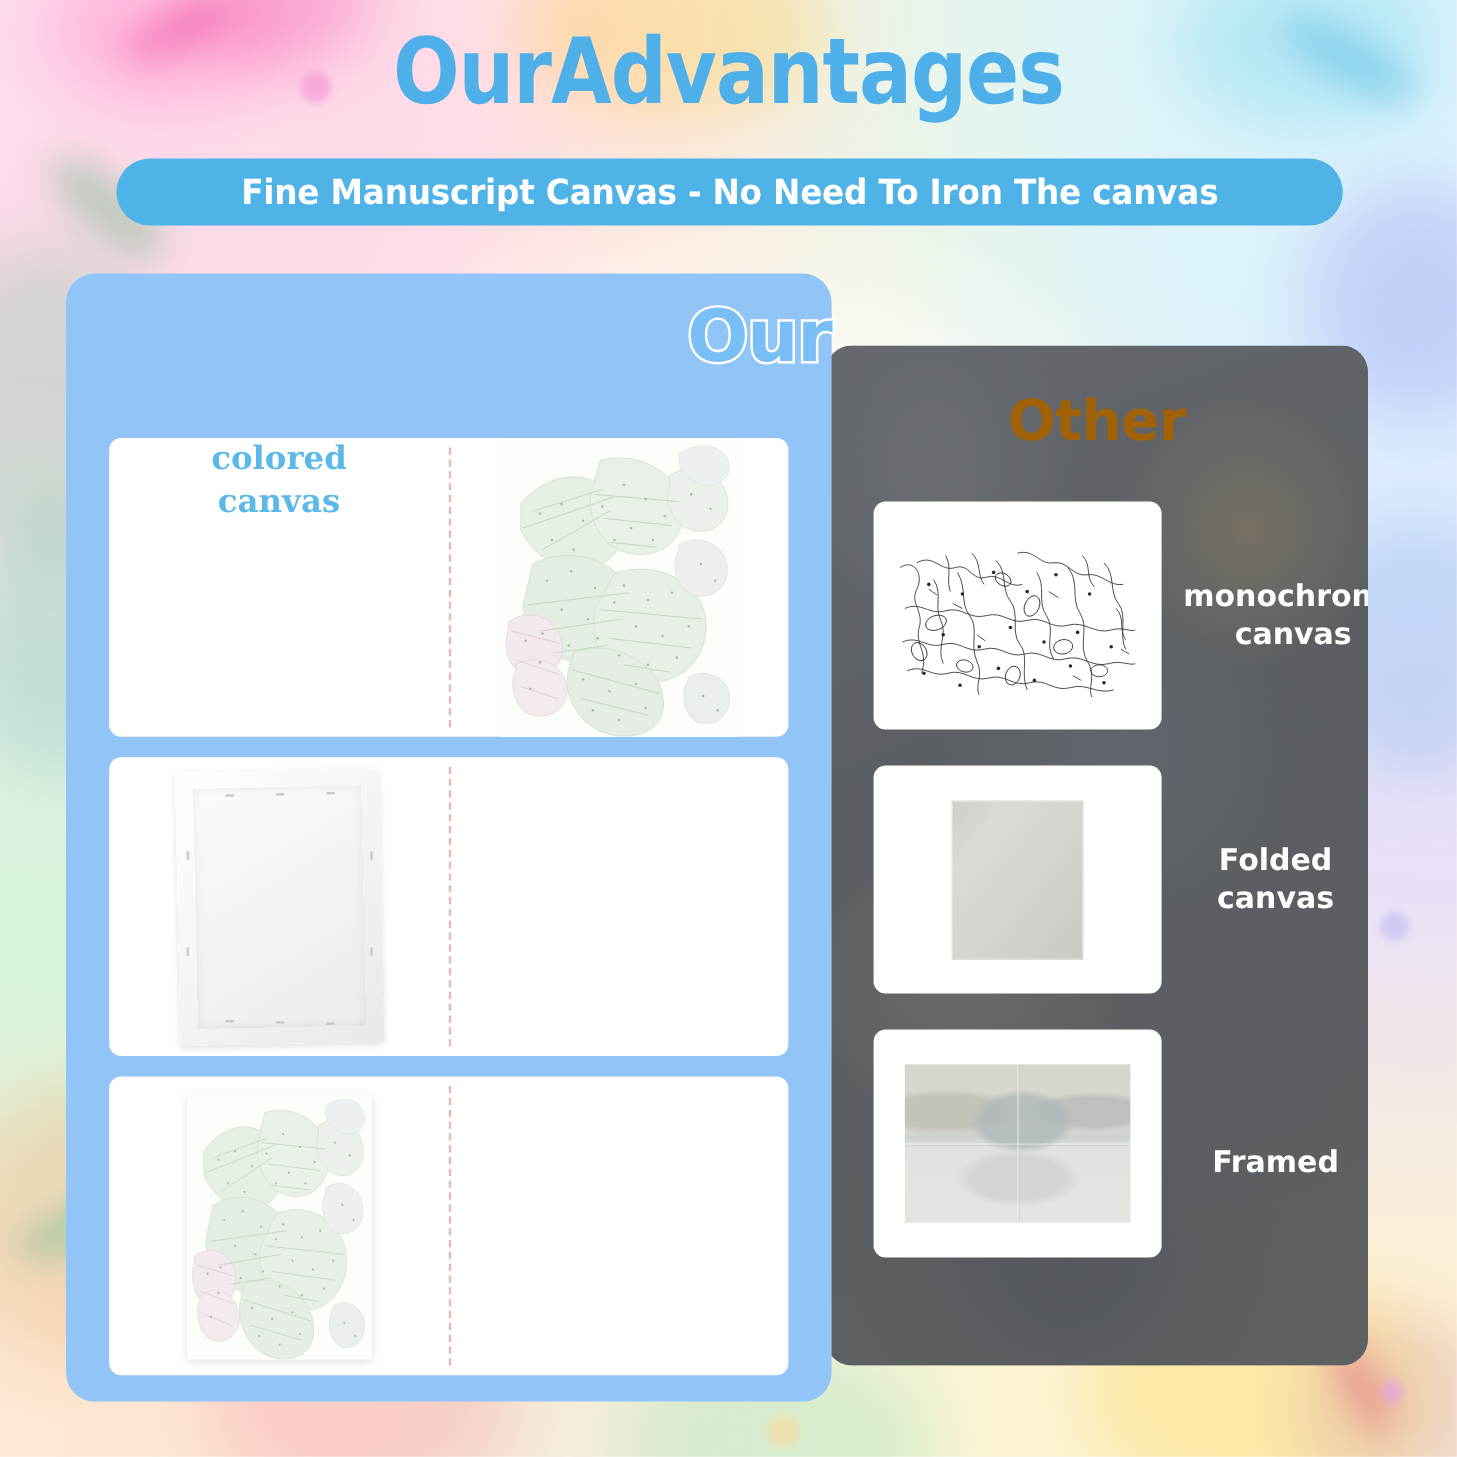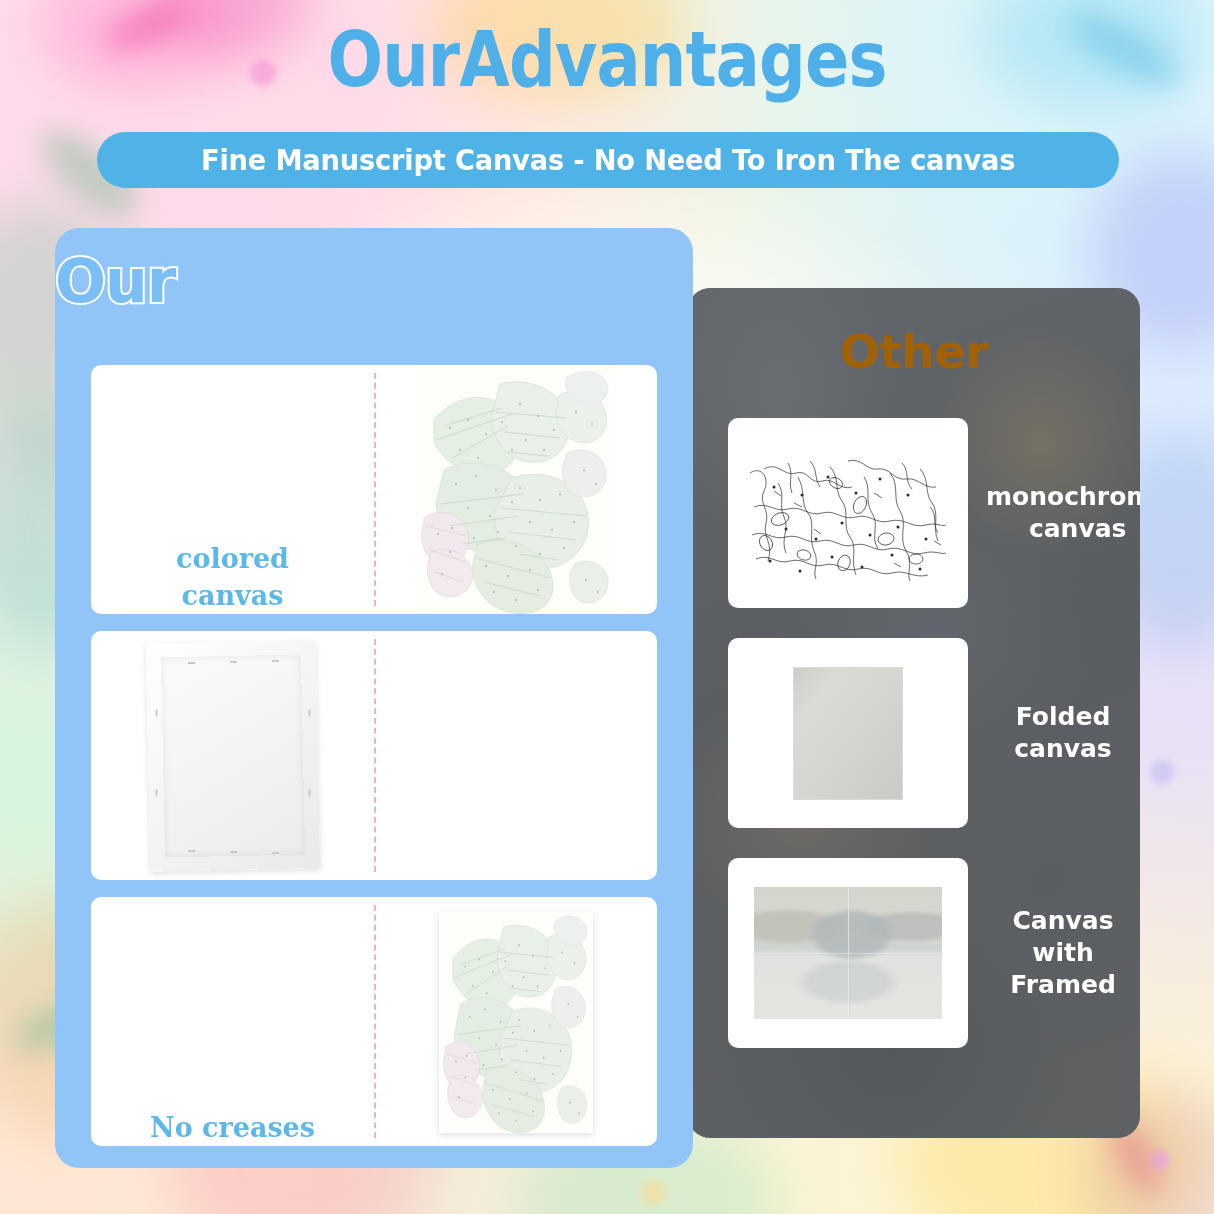--- a/index.html
+++ b/index.html
@@ -152,21 +152,21 @@
     height: 940px;
     background: #92C5F7;
     border-radius: 24px;
     z-index: 3;
   }
   .our-title {
     position: absolute;
     left: 0;
     top: 18px;
     width: 100%;
-    text-align: left;
+    text-align: right;
     font-family: "DejaVu Sans", sans-serif;
     font-weight: 700;
     font-size: 60px;
     letter-spacing: -1px;
     color: #79BEF5;
     -webkit-text-stroke: 4px #ffffff;
     paint-order: stroke fill;
   }
 
   
@@ -182,21 +182,21 @@
     height: 249px;
     background: #ffffff;
     border-radius: 10px;
     margin-bottom: 17px;
     display: flex;
     overflow: hidden;
   }
   .our-card .label-col {
     width: 50%;
     display: flex;
-    align-items: flex-end;
+    align-items: flex-start;
     justify-content: center;
     padding: 0 22px;
   }
   .our-card .label-col span {
     font-family: "DejaVu Serif", serif;
     font-weight: 700;
     font-size: 27px;
     line-height: 1.35;
     color: #5CB8E8;
     text-align: center;
@@ -423,21 +423,21 @@
           <div class="scene" style="background:
                  radial-gradient(ellipse 30% 26% at 52% 36%, rgba(176,184,186,.8) 0 60%, transparent 78%),
                  radial-gradient(ellipse 46% 18% at 18% 30%, rgba(186,186,176,.7) 0 55%, transparent 80%),
                  radial-gradient(ellipse 40% 16% at 84% 30%, rgba(178,182,180,.7) 0 55%, transparent 80%),
                  radial-gradient(ellipse 34% 22% at 50% 72%, rgba(196,202,202,.55) 0 60%, transparent 82%);"></div>
           <div class="foldv"></div>
           <div class="foldh"></div>
         </div>
       </div>
       <div class="other-label">
-        <span>Canvas with</span><br>
+        <br>
         <span>Framed</span>
       </div>
     </div>
 
   </div>
 </div>
 
 <div class="panel-our">
   <div class="our-title">Our</div>
 
@@ -544,23 +544,20 @@
           <div class="staple" style="left:124px;top:210px;"></div>
           <div class="staple" style="left:5px;top:70px;transform:rotate(90deg);"></div>
           <div class="staple" style="left:5px;top:150px;transform:rotate(90deg);"></div>
           <div class="staple" style="left:158px;top:70px;transform:rotate(90deg);"></div>
           <div class="staple" style="left:158px;top:150px;transform:rotate(90deg);"></div>
         </div>
       </div>
     </div>
 
     <div class="our-card">
-      <div class="label-col">
-        <span>No creases</span>
-      </div>
       <div class="divider"></div>
       <div class="img-col">
         <div class="monstera" style="width:154px;height:222px;box-shadow:0 2px 7px rgba(0,0,0,.13);">
           <svg viewBox="0 0 200 248" preserveAspectRatio="none" aria-hidden="true">
             <rect x="0" y="0" width="200" height="248" fill="#fdfdfa"></rect>
             <g opacity="0.9">
               <path d="M18 54 C40 26 78 24 96 48 C112 70 104 96 82 106 C58 116 28 98 18 76 Z" fill="#e4eee2" stroke="#cfe0cd" stroke-width="0.8"></path>
               <path d="M84 18 C112 10 146 24 152 52 C158 80 138 98 114 96 C90 94 74 72 76 48 Z" fill="#e7efe5" stroke="#cfe0cd" stroke-width="0.8"></path>
               <path d="M28 104 C58 88 98 100 110 128 C122 156 102 184 74 186 C46 188 22 166 20 138 Z" fill="#e2ece0" stroke="#cde0cb" stroke-width="0.8"></path>
               <path d="M96 112 C130 100 168 118 172 150 C176 182 150 206 120 202 C90 198 74 170 80 142 Z" fill="#e6eee4" stroke="#cfe0cd" stroke-width="0.8"></path>

